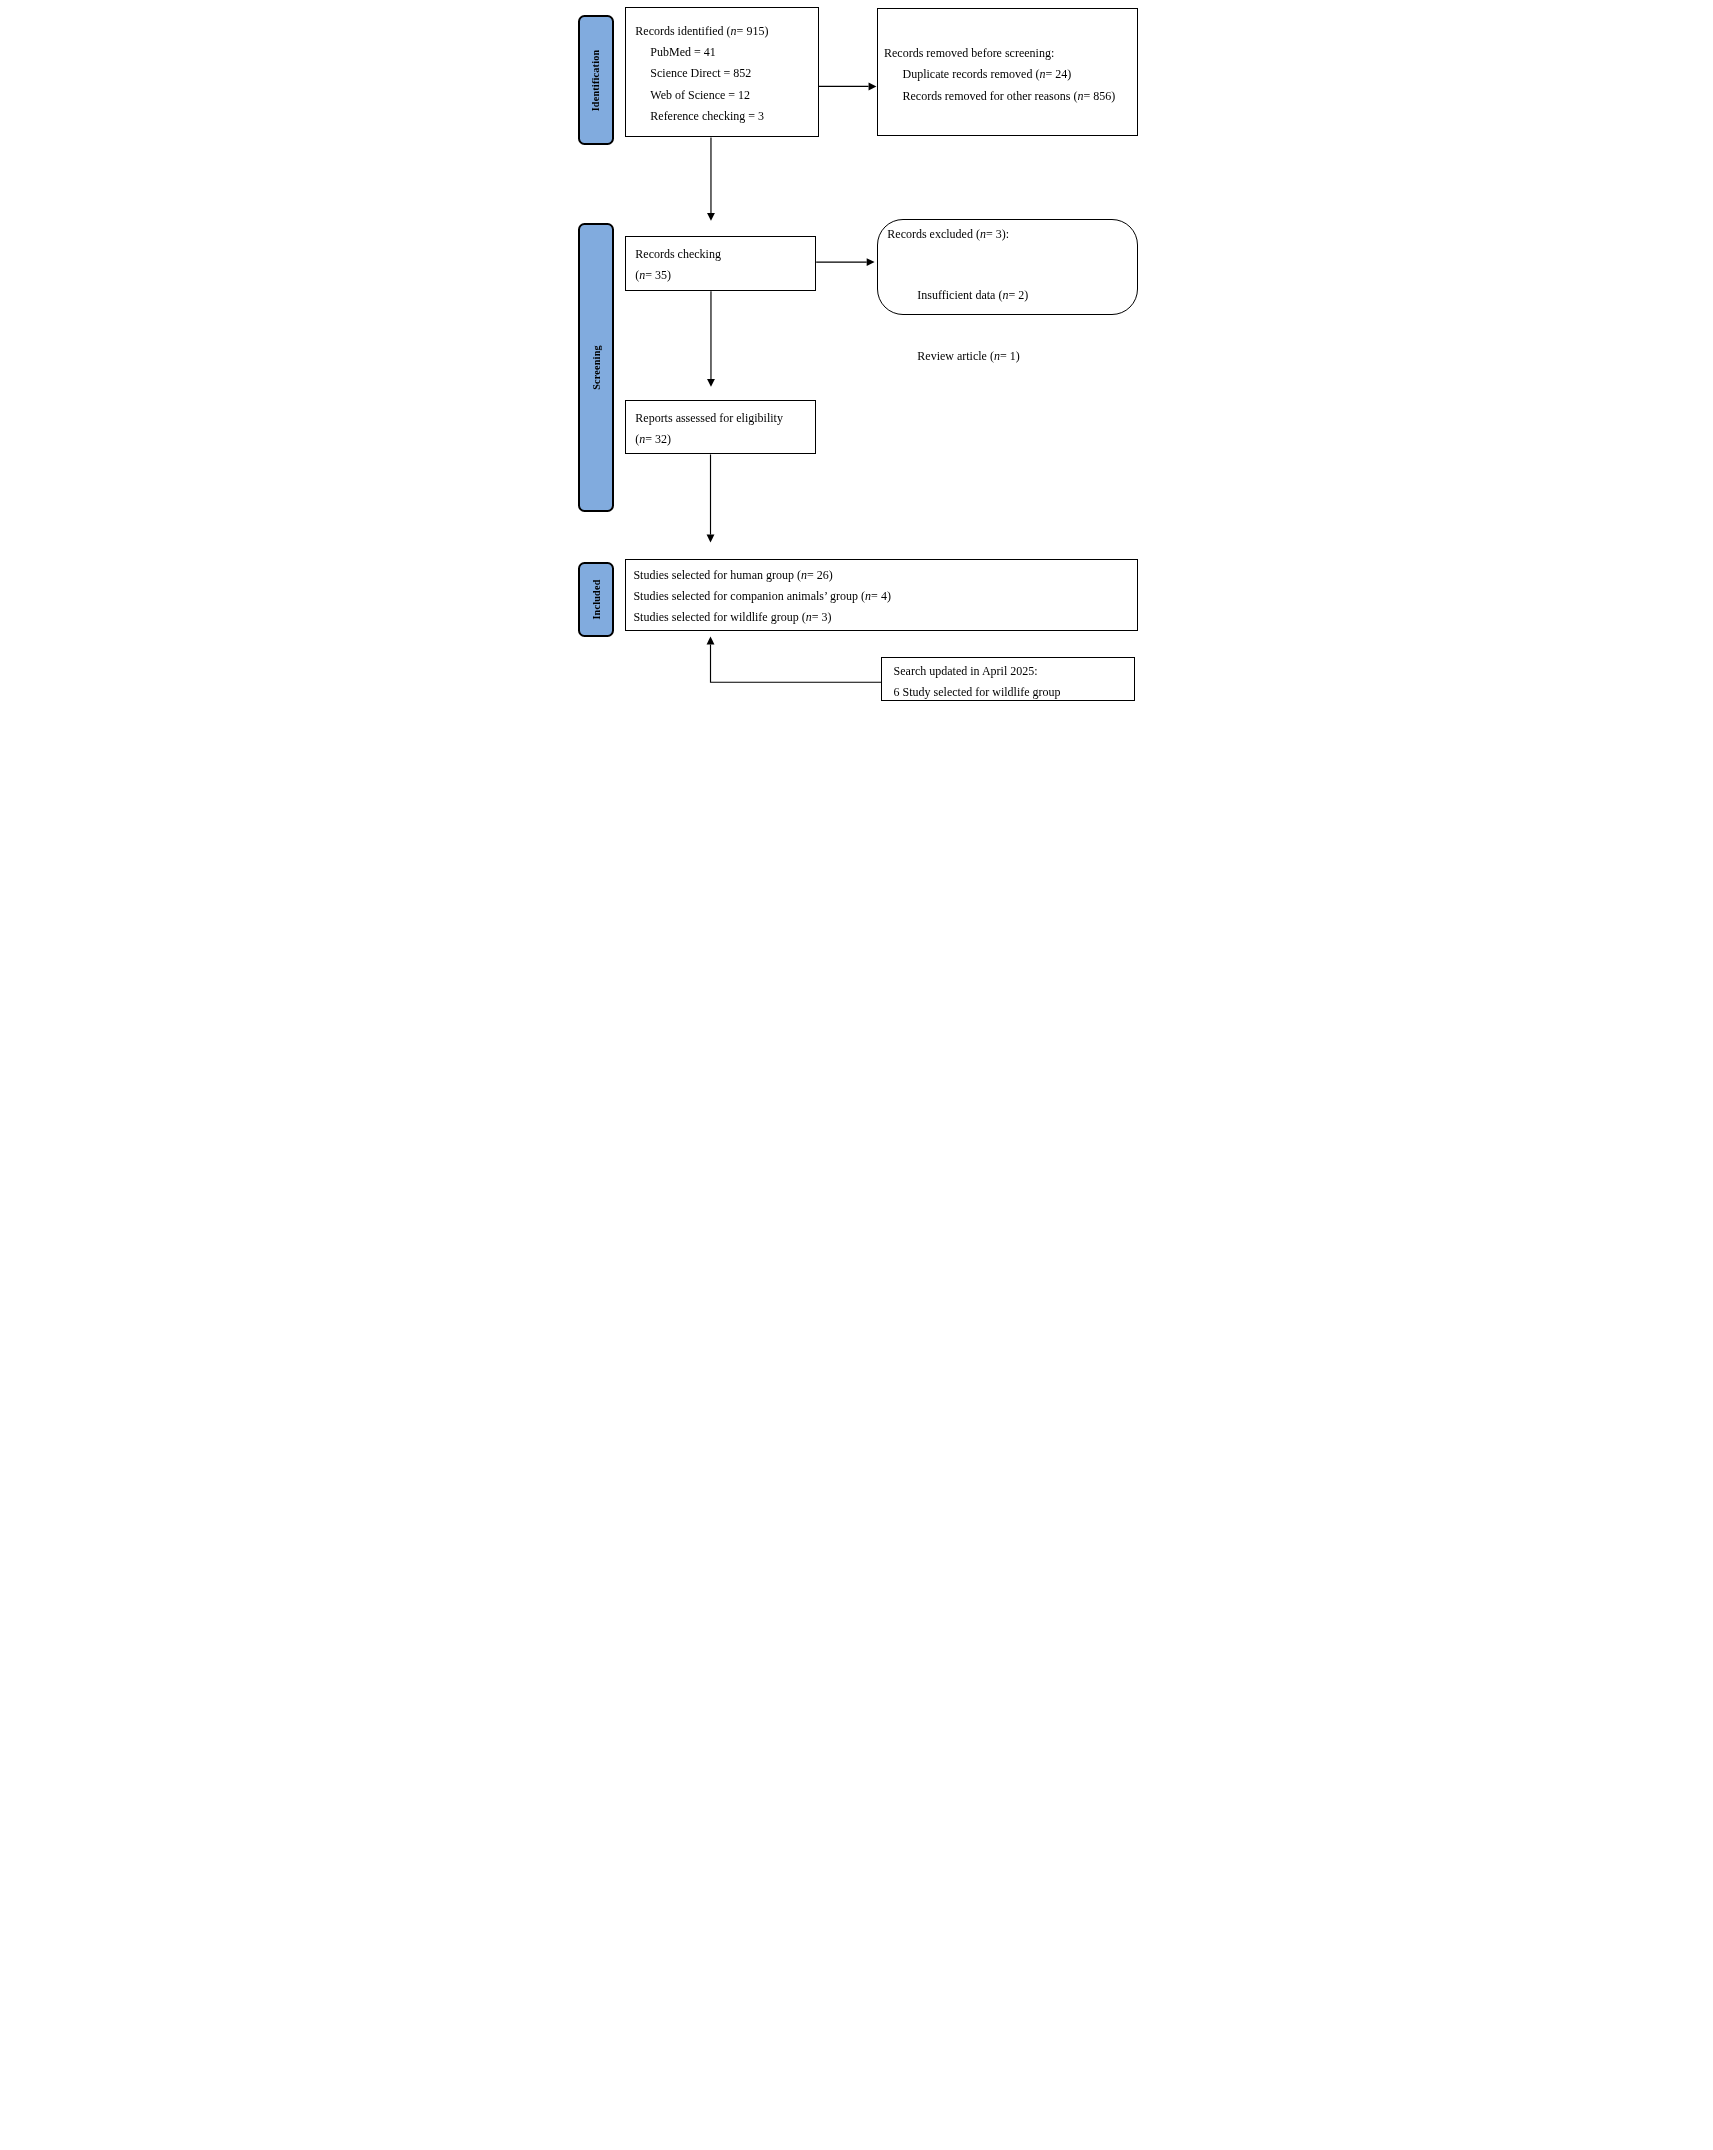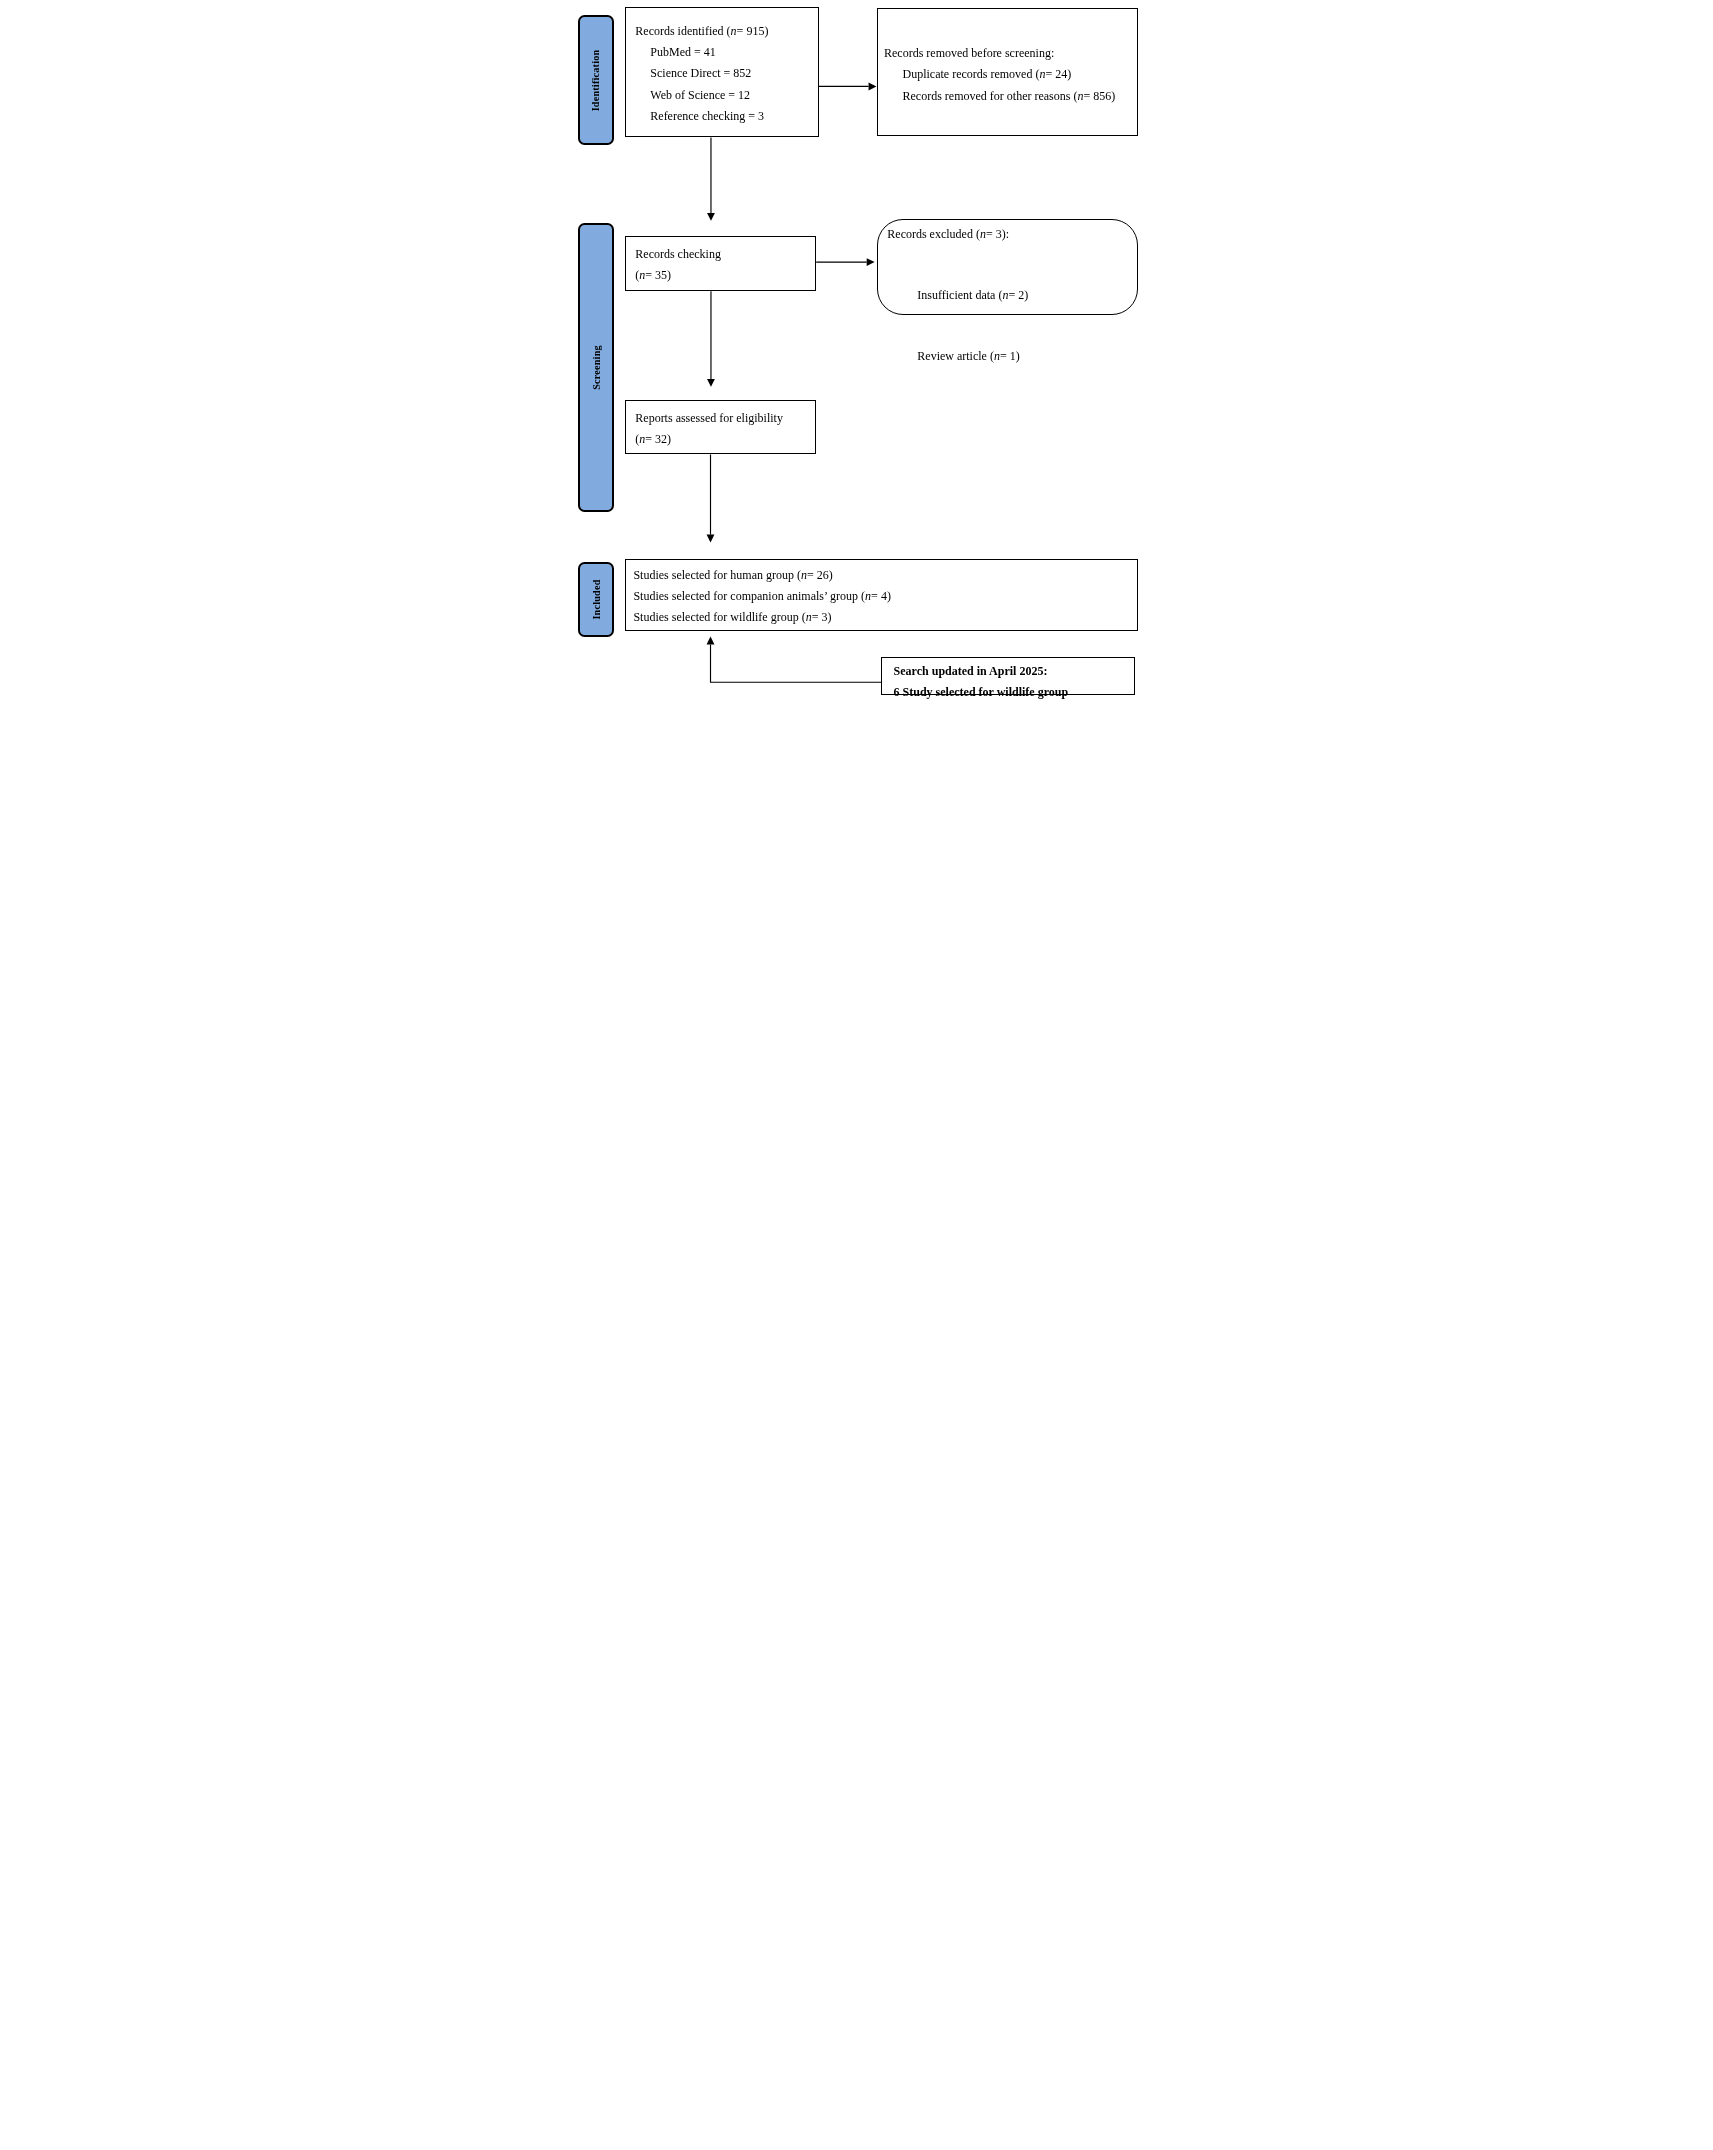--- a/index.html
+++ b/index.html
@@ -55,21 +55,21 @@
   .ind-32 { padding-left: 15px; }
   .ind-40 { padding-left: 18.5px; }
   .ind-64 { padding-left: 30px; margin-top: 40px; }
   
   #box-identified { left: 54px; top: 7px;   width: 194px;  height: 130px; padding: 12px 0 0 9.3px; }
   #box-removed    { left: 306px; top: 8.3px;   width: 261px;  height: 128px; padding: 33px 0 0 6px; }
   #box-screened   { left: 54px; top: 236px;  width: 191px;  height: 55px; padding: 6px 0 0 9.3px; }
   #box-excluded   { left: 306px; top: 219px;  width: 261px;  height: 96px; padding: 3.2px 0 0 9.3px; border-radius: 26px; }
   #box-assessed   { left: 54px; top: 400px;  width: 191px;  height: 54px; padding: 6.5px 0 0 9.3px; }
   #box-included   { left: 54px; top: 559px; width: 513px; height: 72px; padding: 4.2px 0 0 7.4px; }
-  #box-update     { left: 310px; top: 657px; width: 254px;  height: 38px; padding: 2.3px 0 0 11.6px; font-weight: bold; }
+  #box-update     { left: 310px; top: 657px; width: 254px;  height: 44px; padding: 2.3px 0 0 11.6px; }
   #stage-identification { top: 15px;   height: 130px; }
   #stage-screening      { top: 223px;  height: 289px; }
   #stage-included       { top: 562px; height: 75px; }
   
   svg.arrows {
     position: absolute;
     left: 0; top: 0;
     width: 571px;
     height: 717px;
     pointer-events: none;

